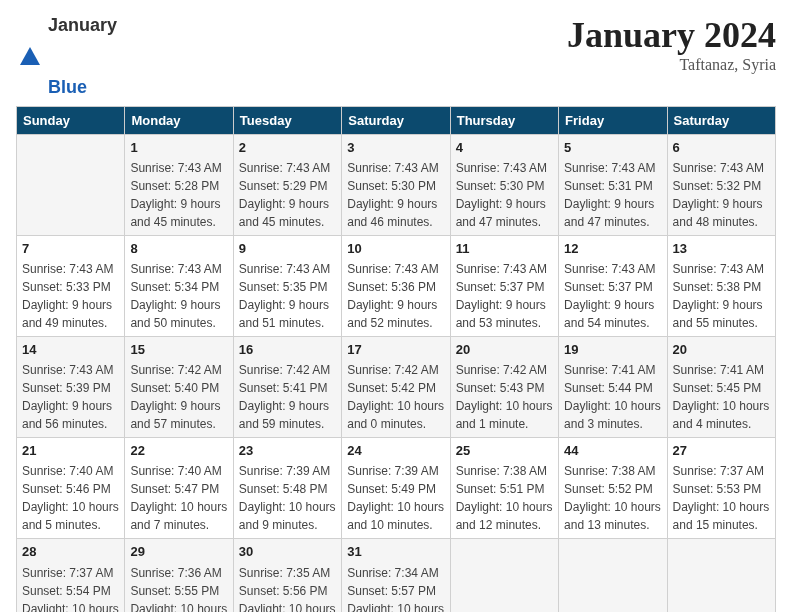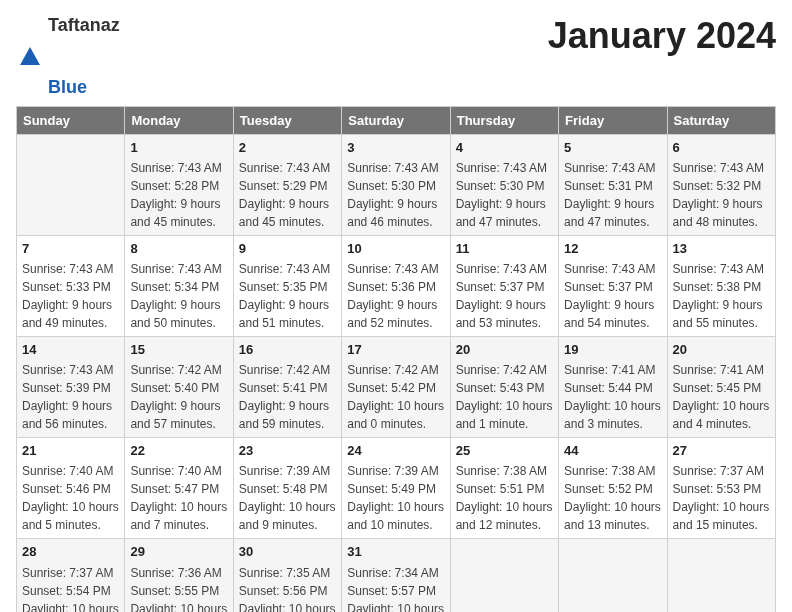--- a/index.html
+++ b/index.html
@@ -36,38 +36,39 @@
       font-weight: bold;
       color: #1a5fb4;
       margin-top: 42px;
     }
     .logo-icon {
       width: 28px;
       height: 28px;
     }
     .title-block {
       text-align: right;
+      font-family: Liberation Serif, serif;
     }
     .month-title {
       font-size: 36px;
       font-weight: bold;
       color: #222;
       line-height: 1.1;
     }
     .subtitle {
       font-size: 16px;
       color: #555;
     }
     table {
       width: 100%;
       border-collapse: collapse;
       font-size: 11px;
     }
     thead tr th {
-      background-color: #737373;
+      background-color: #0c4a6e;
       color: #fff;
       text-align: left;
       padding: 6px 6px;
       font-size: 13px;
       font-weight: bold;
       border: 1px solid #ccc;
     }
     tbody tr td {
       border: 1px solid #d0d0d0;
       vertical-align: top;
@@ -100,26 +101,27 @@
   </style>
 </head>
 <body>
 
 <div class="header">
   <div class="logo">
     <svg class="logo-icon" viewBox="0 0 28 28" xmlns="http://www.w3.org/2000/svg">
       <polygon points="14,4 24,22 4,22" fill="#1a5fb4"></polygon>
     </svg>
     <div class="logo-text">
-      <span class="logo-general">Taftanaz</span>
+      <span class="logo-general">January</span>
       <span class="logo-blue">Blue</span>
     </div>
   </div>
   <div class="title-block">
     <div class="month-title">January 2024</div>
+    <div class="subtitle">Taftanaz, Syria</div>
   </div>
 </div>
 
 <table>
   <thead>
     <tr>
     <th>Sunday</th>
         <th>Monday</th>
         <th>Tuesday</th>
         <th>Saturday</th>

